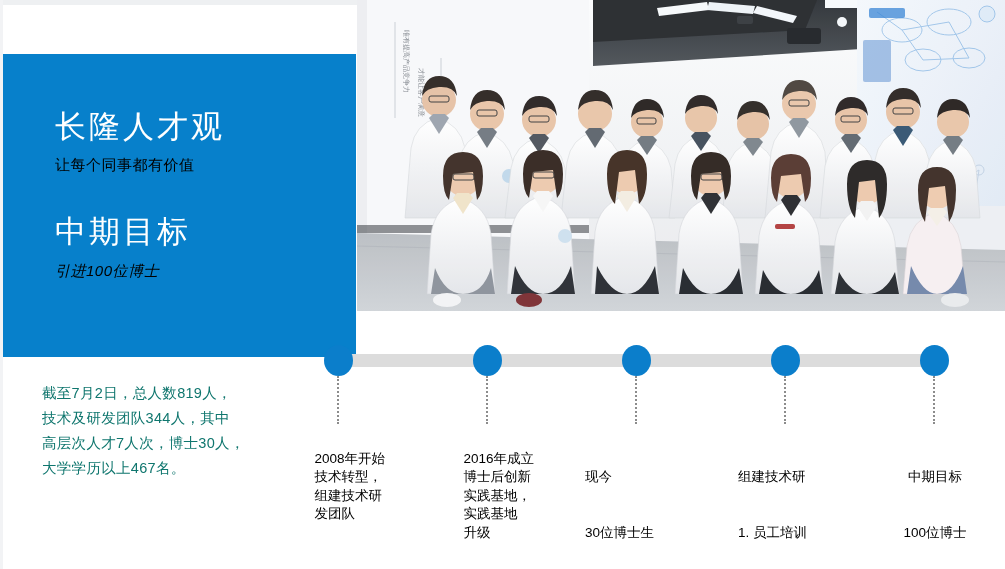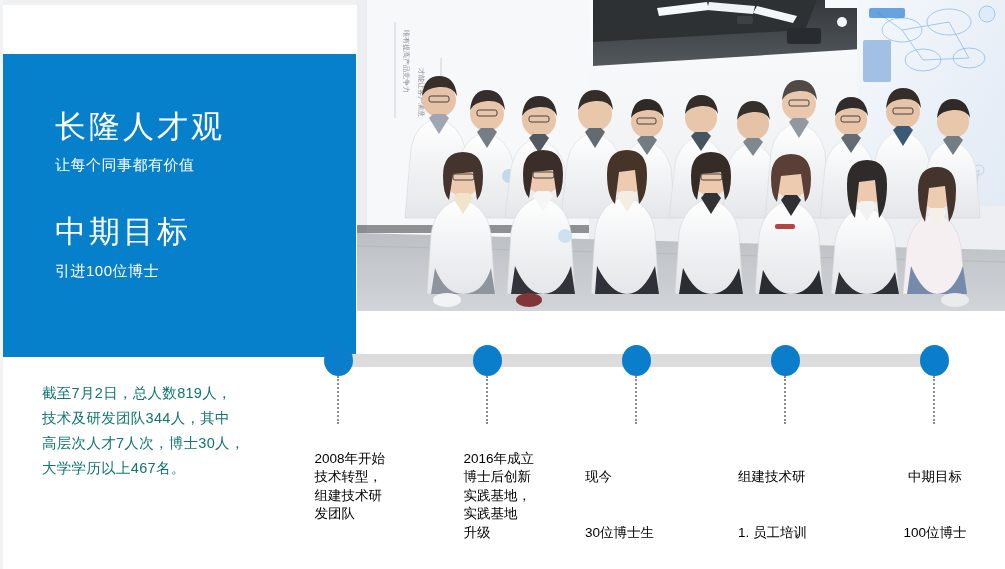--- a/index.html
+++ b/index.html
@@ -51,42 +51,43 @@
     line-height: 34px;
     color: #ffffff;
     letter-spacing: 3px;
     font-weight: 400;
     white-space: nowrap;
   }
   .sub-1 {
     margin-top: 11px;
     font-size: 15px;
     line-height: 20px;
-    color: #ffffff;
+    color: #000000;
     letter-spacing: 0.5px;
     font-weight: 400;
     white-space: nowrap;
   }
   .title-2 {
     margin-top: 40px;
     font-size: 31px;
     line-height: 34px;
     color: #ffffff;
     letter-spacing: 3px;
     font-weight: 400;
     white-space: nowrap;
   }
   .sub-2 {
     margin-top: 12px;
     font-size: 15px;
     line-height: 20px;
-    color: #ffffff;
+    color: #000000;
     letter-spacing: 0.5px;
     font-weight: 400;
     white-space: nowrap;
+    font-style: italic;
   }
 
   
   .photo {
     position: absolute;
     left: 357px; top: 0;
     width: 648px; height: 311px;
     overflow: hidden;
     background: #d8dade;
   }

